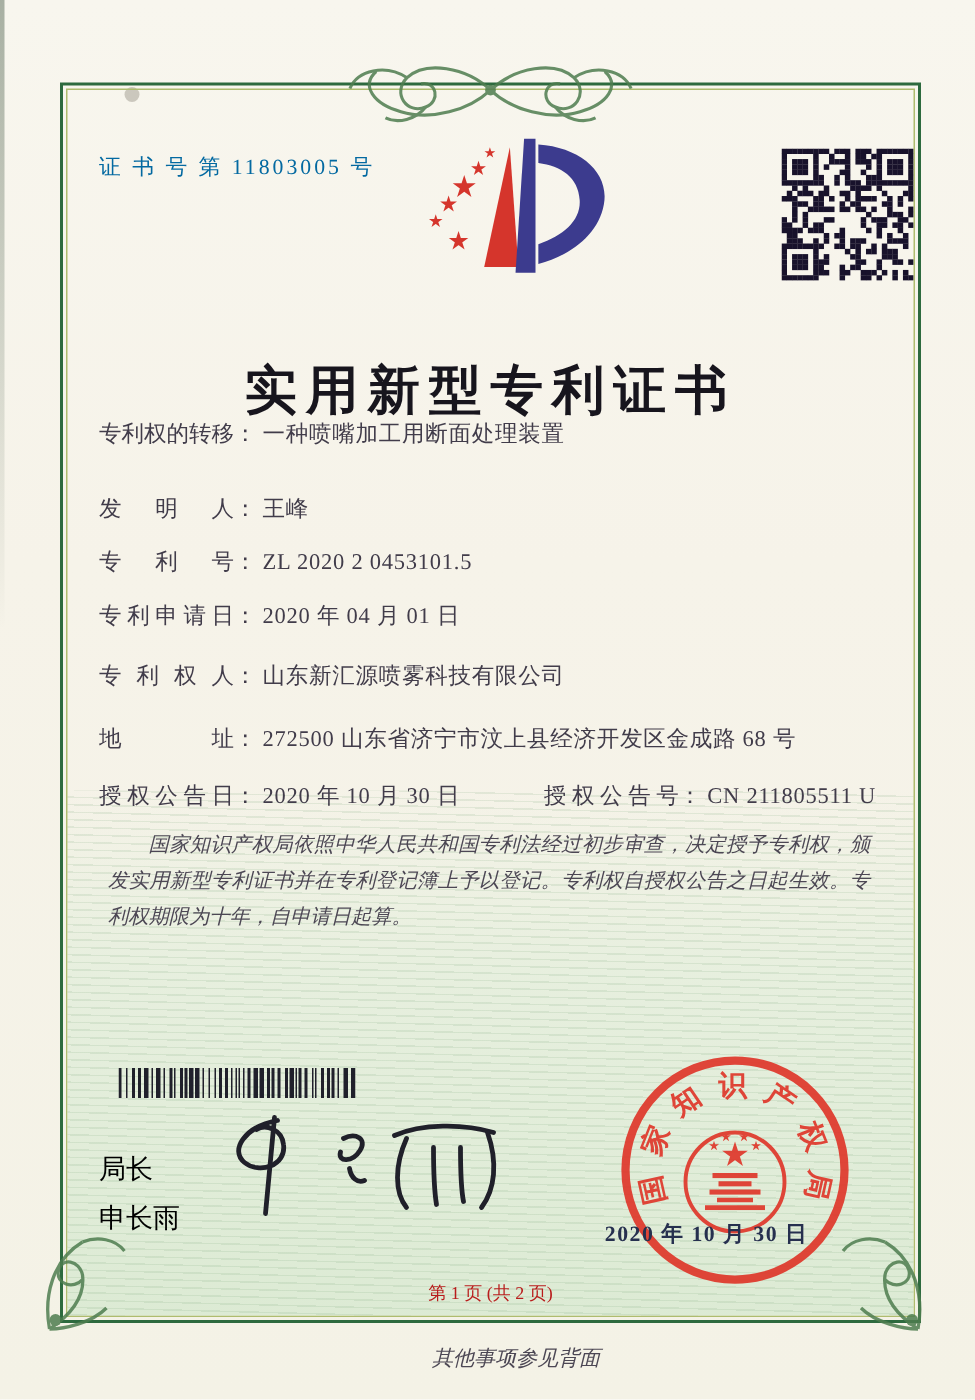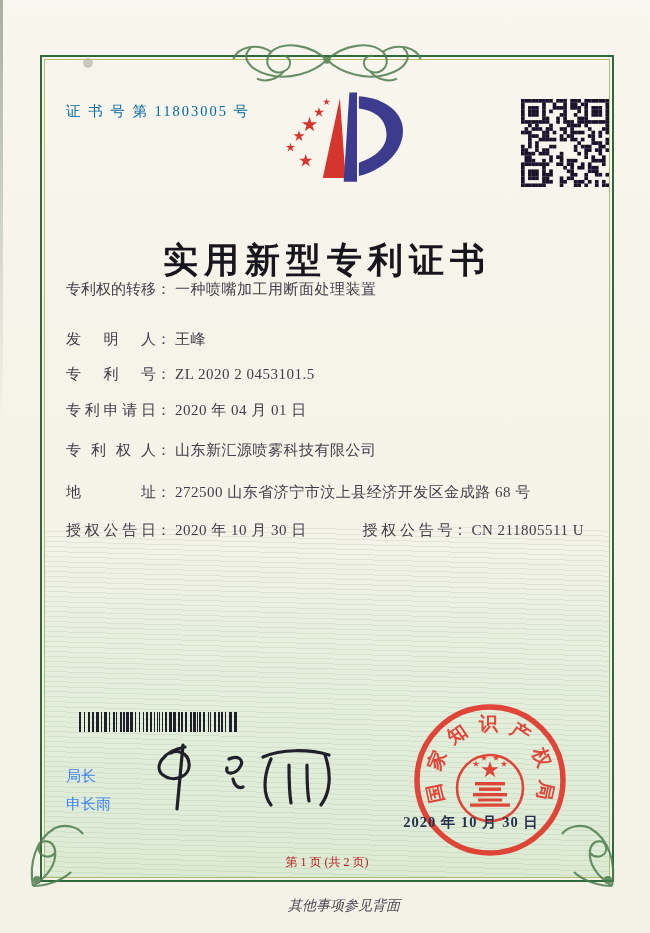--- a/index.html
+++ b/index.html
@@ -31,21 +31,21 @@
   .flabel{display:inline-block;width:6em;text-align:justify;text-align-last:justify;vertical-align:bottom;}
   .fcolon{display:inline-block;margin-right:4px;}
   .fval{letter-spacing:.5px;margin-top:41px;}
   .grant2{display:inline-block;margin-left:52px;}
   
   .paras{left:72px;top:551px;width:508px;font-size:13.5px;line-height:1.78;color:#4c4754;
     font-style:italic;text-align:justify;}
   .paras p{margin:0;text-indent:2em;}
   
   .barcode{left:79px;top:712px;width:158px;height:20px;fill:#20202b;}
-  .signer{left:66px;top:763px;font-size:15px;color:#3b82f6;line-height:1.85;font-style:normal;}
+  .signer{left:66px;top:763px;font-size:18px;color:#000000;line-height:1.85;font-style:normal;}
   .signature{left:133px;top:740px;width:212px;height:74px;}
   .seal{left:400px;top:690px;width:180px;height:180px;opacity:.93;}
   .seal-date{left:386px;top:813px;width:170px;text-align:center;font-size:14.5px;font-weight:bold;
     color:#26304f;letter-spacing:1px;}
   .footer-page{left:40px;top:854px;width:574px;text-align:center;font-size:12px;color:#b91c1c;}
   .footer-note{left:0;top:897px;width:650px;text-align:center;font-size:14px;color:#4c4754;font-style:italic;padding-left:19px;}
   .orn-top{left:224px;top:32px;width:206px;height:54px;}
   .orn-bl{left:27px;top:820px;width:62px;height:70px;}
   .orn-br{left:556px;top:820px;width:62px;height:70px;transform:scaleX(-1);}
 </style>
@@ -445,20 +445,21 @@
 </div>
 <div class="abs frow" style="top:483px">
   <span class="flabel">地址</span><span class="fcolon">：</span><span class="fval">272500 山东省济宁市汶上县经济开发区金成路 68 号</span>
 </div>
 <div class="abs frow" style="top:521px">
   <span class="flabel">授权公告日</span><span class="fcolon">：</span><span class="fval">2020 年 10 月 30 日</span>
   <span class="grant2"><span class="flabel">授权公告号</span><span class="fcolon">：</span><span class="fval">CN 211805511 U</span></span>
 </div>
 
 <div class="abs paras">
+  <p>国家知识产权局依照中华人民共和国专利法经过初步审查，决定授予专利权，颁发实用新型专利证书并在专利登记簿上予以登记。专利权自授权公告之日起生效。专利权期限为十年，自申请日起算。</p>
 </div>
 
 <svg class="abs barcode" viewBox="0 0 158 20" preserveAspectRatio="none">
     <rect x="0" y="0" width="2" height="20"></rect>
     <rect x="5" y="0" width="1" height="20"></rect>
     <rect x="9" y="0" width="2" height="20"></rect>
     <rect x="13" y="0" width="2" height="20"></rect>
     <rect x="17" y="0" width="3" height="20"></rect>
     <rect x="22" y="0" width="1" height="20"></rect>
     <rect x="25" y="0" width="3" height="20"></rect>

